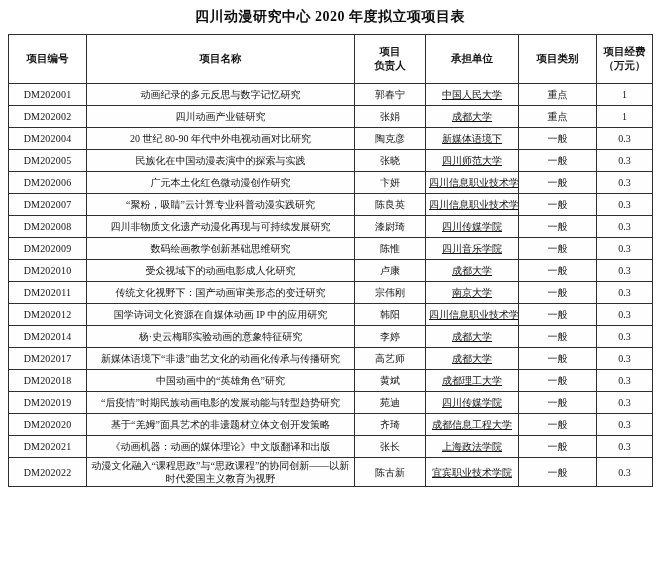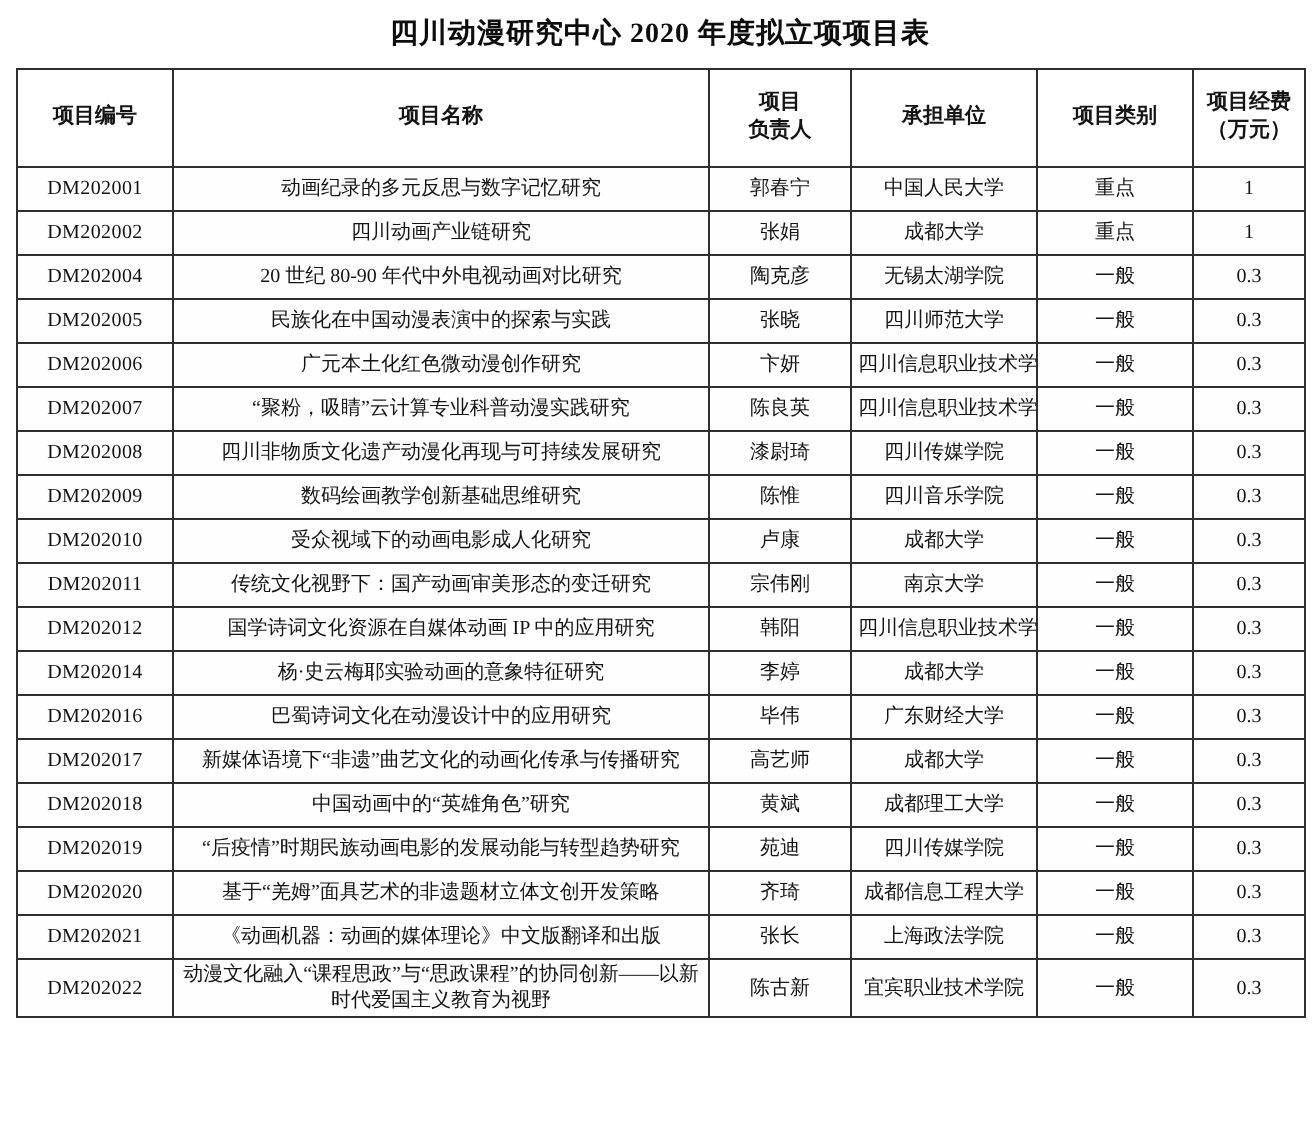--- a/index.html
+++ b/index.html
@@ -45,21 +45,21 @@
     background: #fefefe;
   }
   table.projects th {
     font-weight: bold;
     font-size: 10.5px;
     white-space: pre-line;
     height: 46px;
     background: #ffffff;
   }
   td.cell-name { padding: 1px 6px; margin-left: 47px; }
-  td.cell-unit { font-size: 9.5px; white-space: nowrap; }
+  td.cell-unit { font-size: 9.5px; white-space: nowrap; text-decoration: underline; }
   td.cell-id   { font-size: 9.5px; letter-spacing: 0.2px; margin-left: 32px; }
   td.cell-fund, td.cell-category { font-size: 10px; }
 </style>
 </head>
 <body>
 
 <div class="page">
   <h1 class="doc-title">四川动漫研究中心 2020 年度拟立项项目表</h1>
 
   <table class="projects">
@@ -97,21 +97,21 @@
     <td class="cell-name">四川动画产业链研究</td>
     <td class="cell-leader">张娟</td>
     <td class="cell-unit">成都大学</td>
     <td class="cell-category">重点</td>
     <td class="cell-fund">1</td>
   </tr>
         <tr>
     <td class="cell-id">DM202004</td>
     <td class="cell-name">20 世纪 80-90 年代中外电视动画对比研究</td>
     <td class="cell-leader">陶克彦</td>
-    <td class="cell-unit">无锡太湖学院</td>
+    <td class="cell-unit">新媒体语境下</td>
     <td class="cell-category">一般</td>
     <td class="cell-fund">0.3</td>
   </tr>
         <tr>
     <td class="cell-id">DM202005</td>
     <td class="cell-name">民族化在中国动漫表演中的探索与实践</td>
     <td class="cell-leader">张晓</td>
     <td class="cell-unit">四川师范大学</td>
     <td class="cell-category">一般</td>
     <td class="cell-fund">0.3</td>
@@ -170,28 +170,20 @@
     <td class="cell-leader">韩阳</td>
     <td class="cell-unit">四川信息职业技术学院</td>
     <td class="cell-category">一般</td>
     <td class="cell-fund">0.3</td>
   </tr>
         <tr>
     <td class="cell-id">DM202014</td>
     <td class="cell-name">杨·史云梅耶实验动画的意象特征研究</td>
     <td class="cell-leader">李婷</td>
     <td class="cell-unit">成都大学</td>
-    <td class="cell-category">一般</td>
-    <td class="cell-fund">0.3</td>
-  </tr>
-        <tr>
-    <td class="cell-id">DM202016</td>
-    <td class="cell-name">巴蜀诗词文化在动漫设计中的应用研究</td>
-    <td class="cell-leader">毕伟</td>
-    <td class="cell-unit">广东财经大学</td>
     <td class="cell-category">一般</td>
     <td class="cell-fund">0.3</td>
   </tr>
         <tr>
     <td class="cell-id">DM202017</td>
     <td class="cell-name">新媒体语境下“非遗”曲艺文化的动画化传承与传播研究</td>
     <td class="cell-leader">高艺师</td>
     <td class="cell-unit">成都大学</td>
     <td class="cell-category">一般</td>
     <td class="cell-fund">0.3</td>

